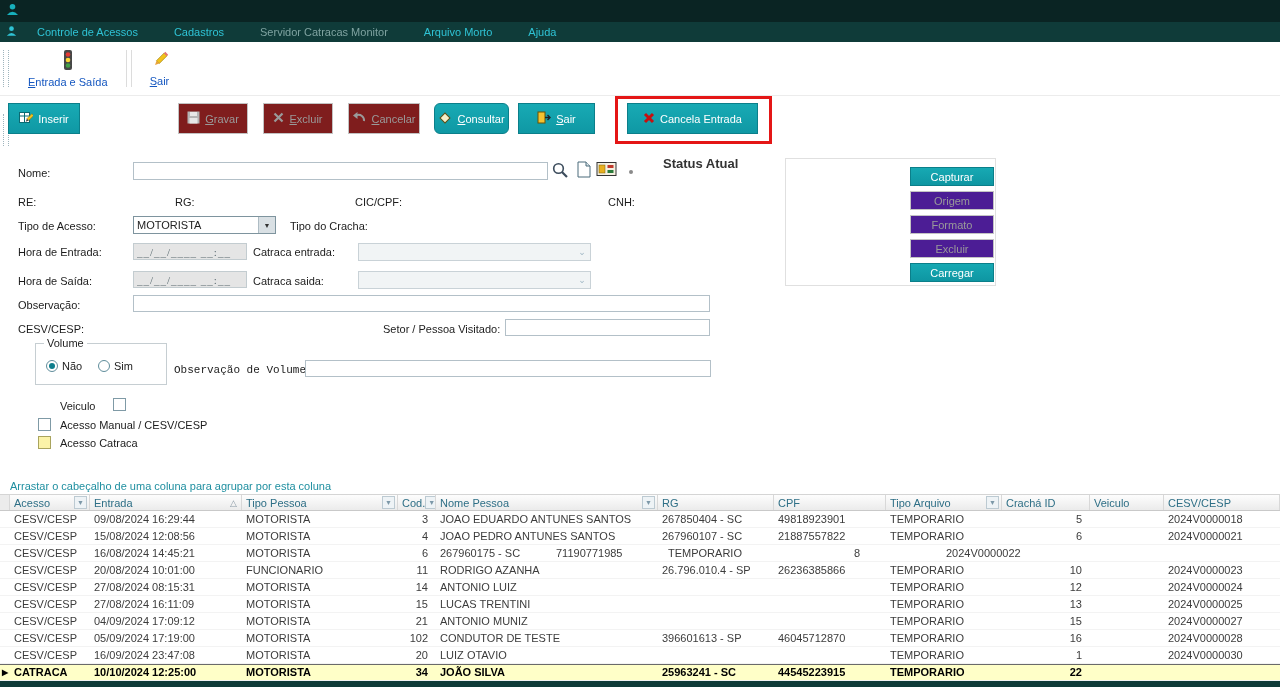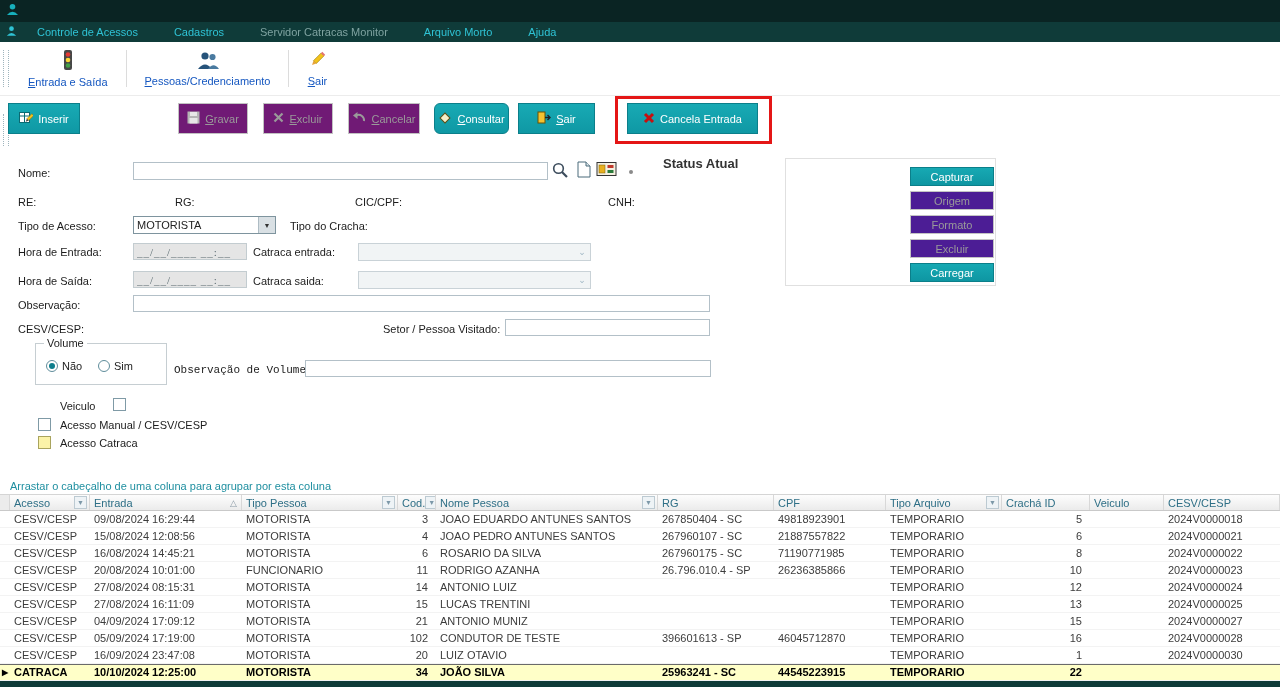--- a/index.html
+++ b/index.html
@@ -23,21 +23,21 @@
   .tb-btn{display:flex;flex-direction:column;align-items:center;justify-content:center;gap:3px;padding:3px 16px;}
   .tb-label{color:#1557c0;display:inline-block;white-space:nowrap;}
   .tb-label::first-letter{text-decoration:underline;}
   .tb-sep{width:1px;background:#dcdcdc;margin:8px 2px;}
 
   
   .actionbar{position:absolute;left:0;top:96px;width:100%;height:54px;background:#fff;}
   .btn{position:absolute;top:7px;height:31px;display:flex;align-items:center;justify-content:center;gap:5px;
        background:linear-gradient(#18aab4,#0f98a4);color:#fff;border:1px solid #0b7f8a;box-sizing:border-box;
        font:11px "Liberation Sans",sans-serif;cursor:default;}
-  .btn.disabled{background:#701a75;color:#9a9a9a;border-color:#c2c2c2;}
+  .btn.disabled{background:#7f1d1d;color:#9a9a9a;border-color:#c2c2c2;}
   .btn .blabel{display:inline-block;}
   .btn.mn .blabel::first-letter{text-decoration:underline;}
   .annotation{position:absolute;left:615px;top:0px;width:157px;height:48px;border:3px solid #e41616;box-sizing:border-box;}
 
   
   .vtab{position:absolute;left:1px;writing-mode:vertical-rl;transform:rotate(180deg);
         color:#1796a8;font-size:10px;white-space:nowrap;}
 
   
   .form-area{position:absolute;left:0;top:150px;width:1280px;height:328px;background:#fff;}
@@ -118,29 +118,20 @@
     <div class="tb-btn">
       <span><svg width="14" height="22" viewBox="0 0 14 22">
             <rect x="3" y="1" width="8" height="20" rx="2" fill="#474747"></rect>
             <circle cx="7" cy="5.5" r="2.3" fill="#e53935"></circle>
             <circle cx="7" cy="11" r="2.3" fill="#fdd835"></circle>
             <circle cx="7" cy="16.5" r="2.3" fill="#43a047"></circle>
           </svg></span>
       <span class="tb-label">Entrada e Saída</span>
     </div>
     <div class="tb-sep"></div>
-    <div class="tb-btn">
-      <span><svg width="24" height="20" viewBox="0 0 24 20">
-            <circle cx="9" cy="6" r="3.6" fill="#26537a"></circle>
-            <circle cx="16.5" cy="7" r="3.1" fill="#4a7aa0"></circle>
-            <path d="M2 19 q7 -9 14 0 z" fill="#26537a"></path>
-            <path d="M12 19 q5.5 -7.5 11 0 z" fill="#4a7aa0"></path>
-          </svg></span>
-      <span class="tb-label">Pessoas/Credenciamento</span>
-    </div>
     <div class="tb-sep"></div>
     <div class="tb-btn">
       <span><svg width="20" height="20" viewBox="0 0 20 20">
             <g transform="rotate(45 10 10)">
               <rect x="8" y="2" width="4" height="11" fill="#f3c21b" stroke="#9a7b00" stroke-width="0.6"></rect>
               <polygon points="8,13 12,13 10,17" fill="#e8a33d"></polygon>
               <rect x="8" y="0.5" width="4" height="2" fill="#e57373"></rect>
             </g>
           </svg></span>
       <span class="tb-label">Sair</span>
@@ -369,21 +360,20 @@
           <div class="gc c8 right">6</div>
           <div class="gc c9"></div>
           <div class="gc c10">2024V0000021</div>
         </div>
         <div class="grow">
           <div class="gc selc"></div>
           <div class="gc c0">CESV/CESP</div>
           <div class="gc c1">16/08/2024 14:45:21</div>
           <div class="gc c2">MOTORISTA</div>
           <div class="gc c3 right">6</div>
-          <div class="gc c4">ROSARIO DA SILVA</div>
           <div class="gc c5">267960175 - SC</div>
           <div class="gc c6">71190771985</div>
           <div class="gc c7">TEMPORARIO</div>
           <div class="gc c8 right">8</div>
           <div class="gc c9"></div>
           <div class="gc c10">2024V0000022</div>
         </div>
         <div class="grow">
           <div class="gc selc"></div>
           <div class="gc c0">CESV/CESP</div>

